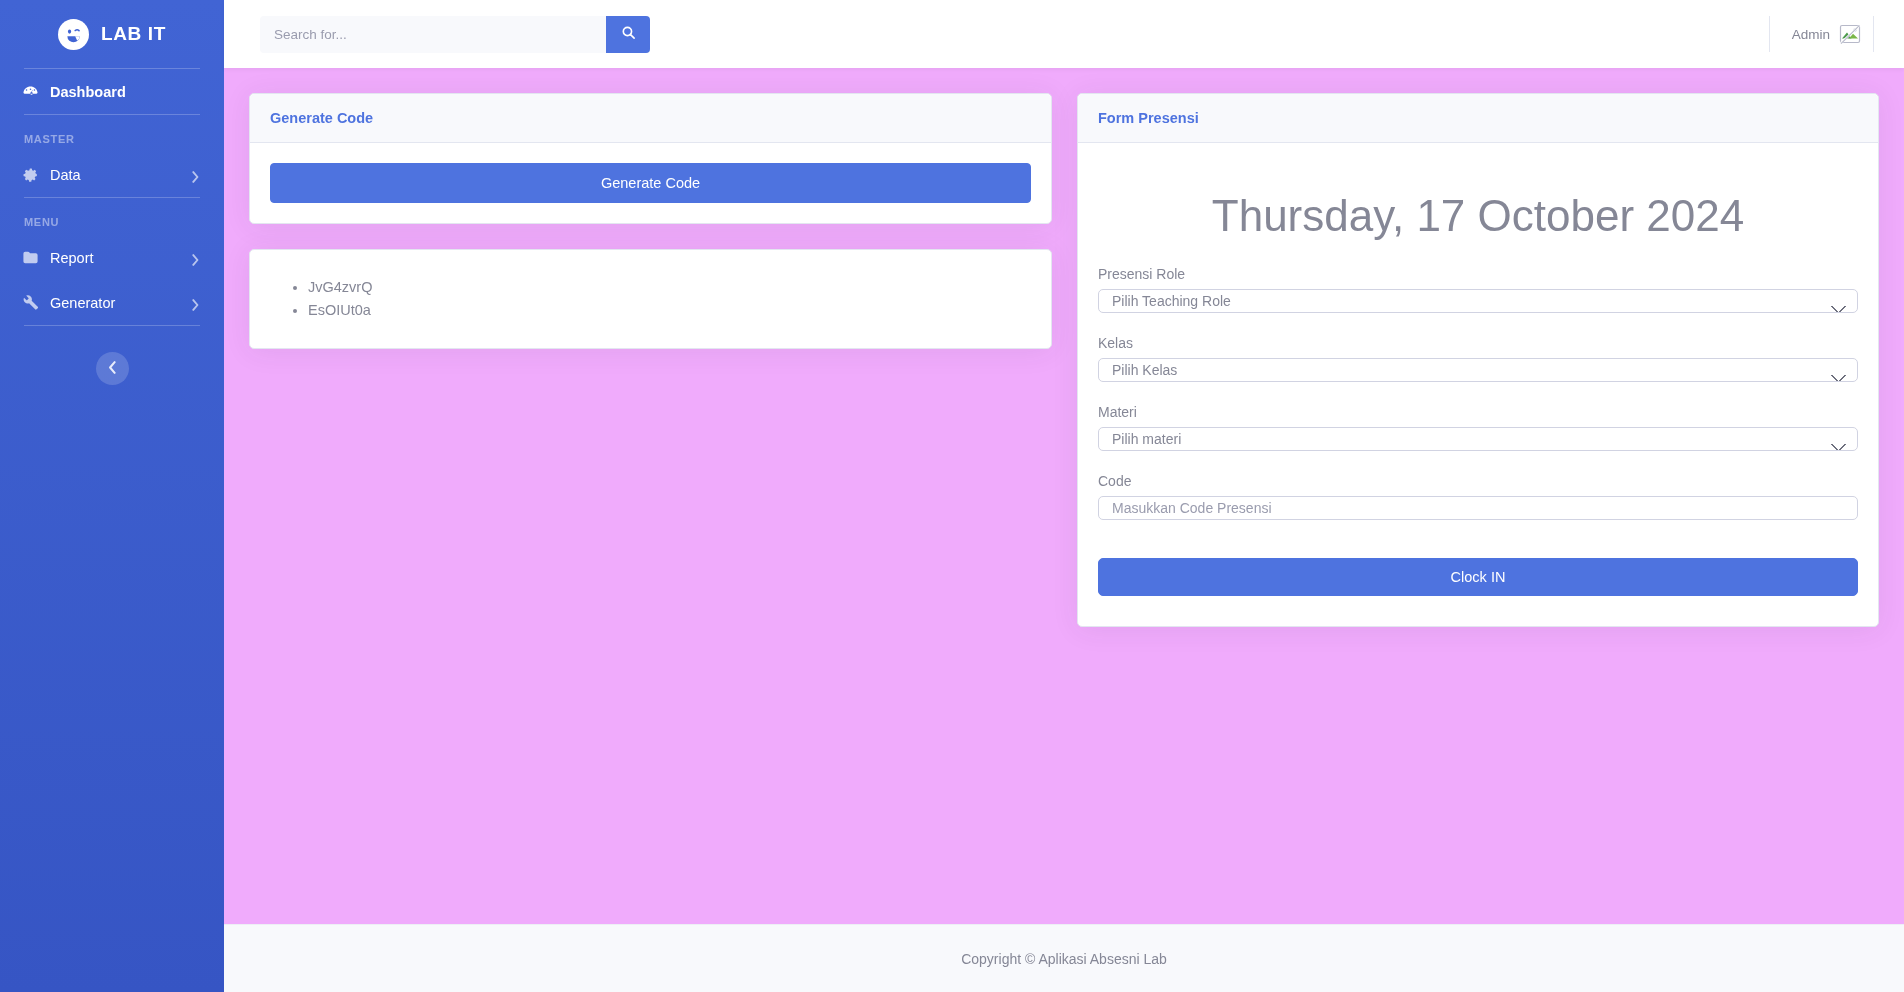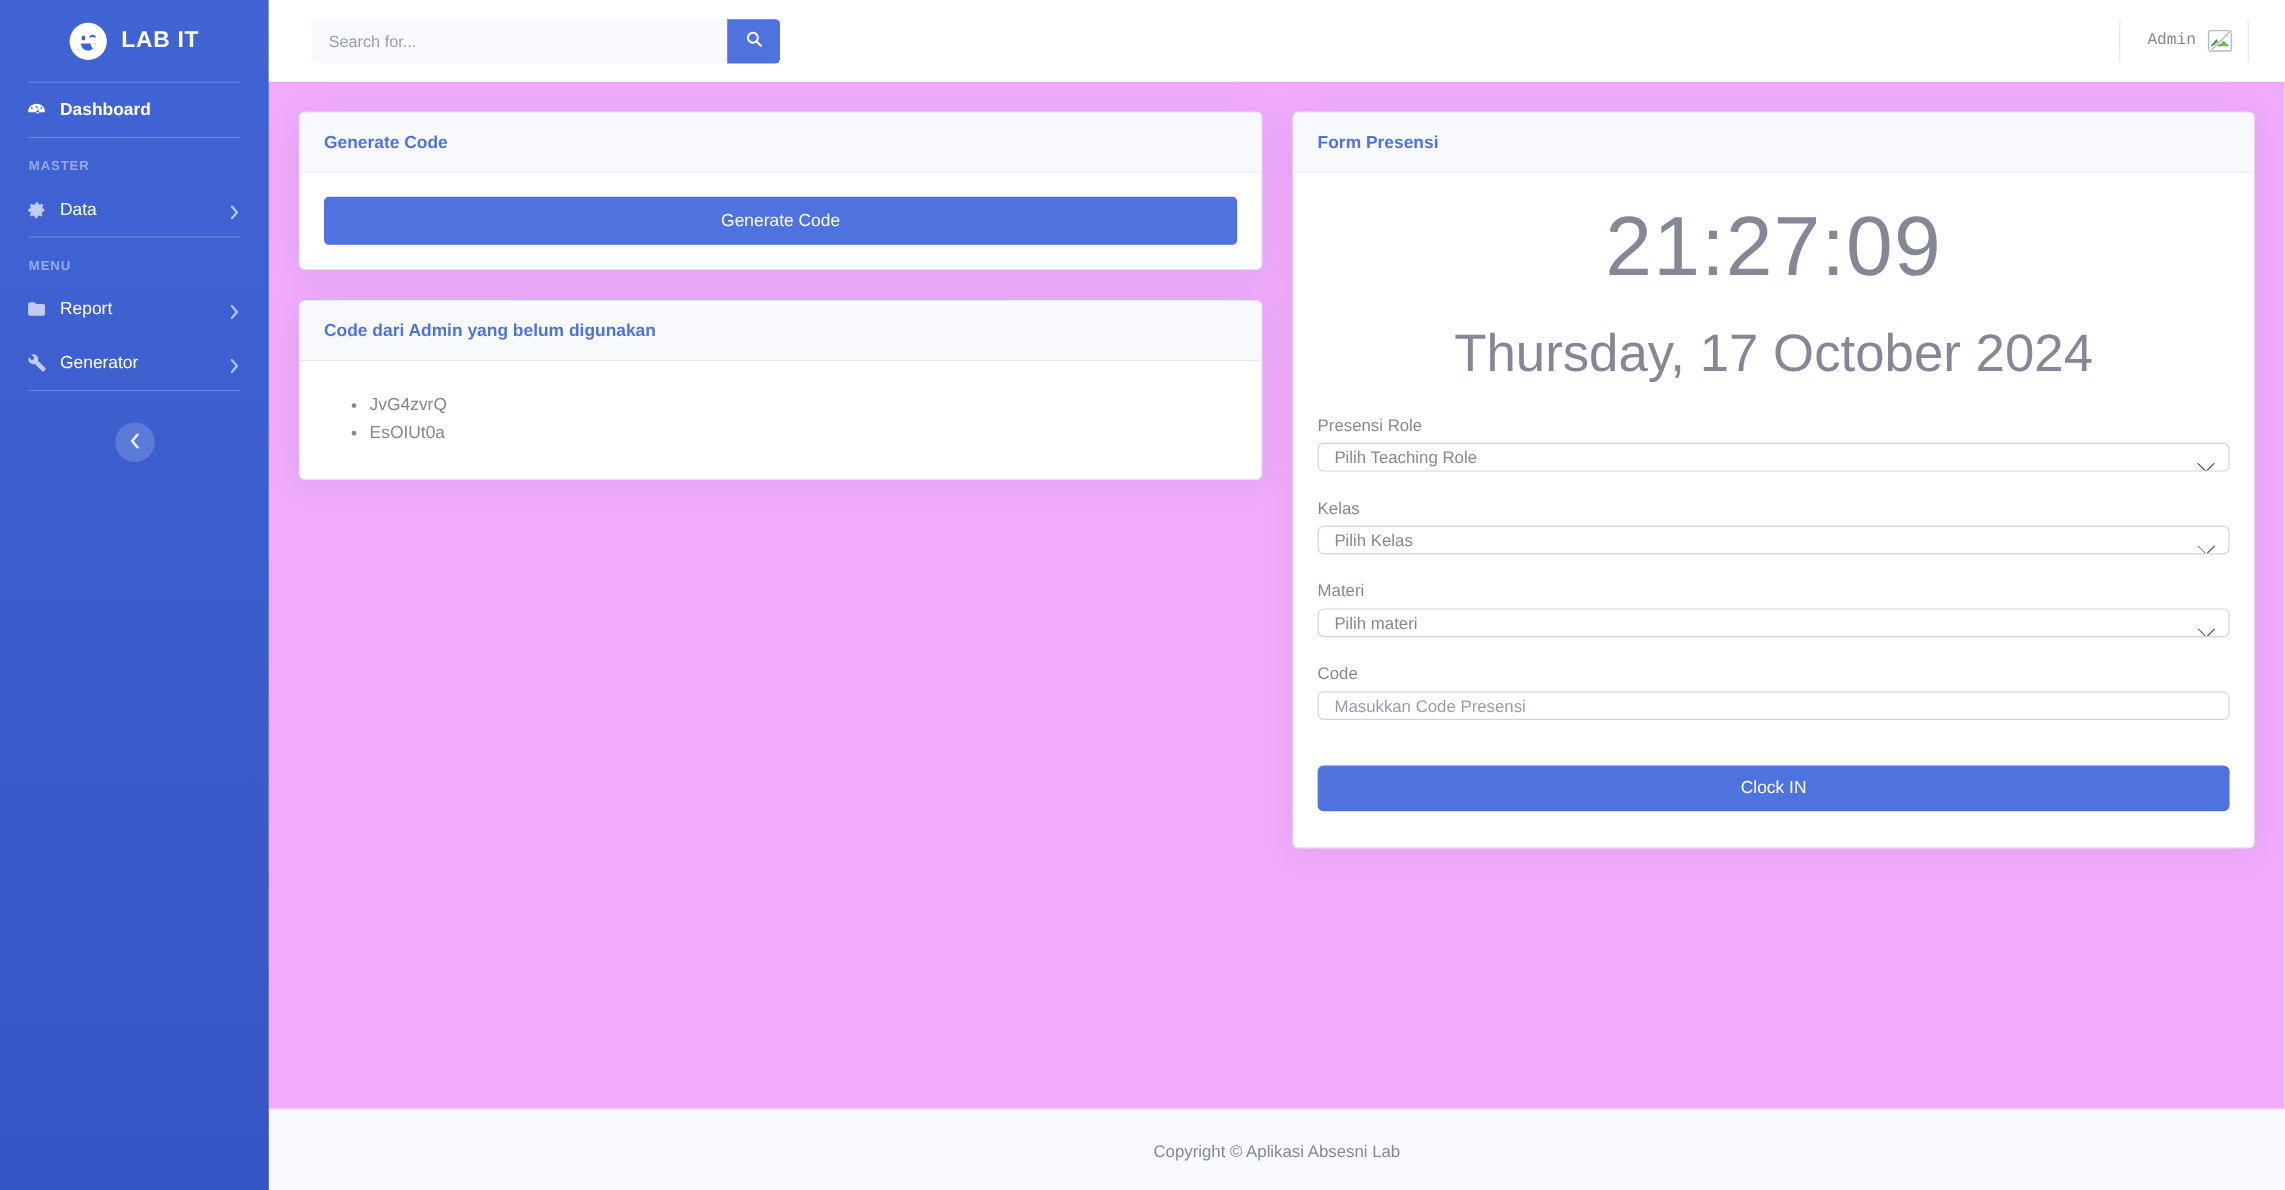--- a/index.html
+++ b/index.html
@@ -184,21 +184,20 @@
     display: flex;
     align-items: center;
     justify-content: center;
   }
 
   .topbar-right {
     margin-left: auto;
     display: flex;
     align-items: center;
     height: 100%;
-    font-family: Liberation Mono, monospace;
   }
 
   .topbar-sep {
     width: 1px;
     height: 36px;
     background: #e3e6f0;
     margin-right: 22px;
   }
 
   .user-block {
@@ -516,43 +515,39 @@
         <section class="card">
           <div class="card-header">
             <span class="card-header-title">Generate Code</span>
           </div>
           <div class="card-body">
             <button class="btn-primary-block">Generate Code</button>
           </div>
         </section>
 
         <section class="card">
-          <div class="card-header">
-            <span class="card-header-title">Code dari Admin yang belum digunakan</span>
-          </div>
           <div class="card-body">
             <ul class="code-list">
               <li>JvG4zvrQ</li>
               <li>EsOIUt0a</li>
             </ul>
           </div>
         </section>
 
       </div>
 
       <div class="col-right">
 
         <section class="card">
           <div class="card-header">
             <span class="card-header-title">Form Presensi</span>
           </div>
 
           <div class="card-body presensi-body">
 
-            <div class="clock-time">21:27:09</div>
             <div class="clock-date">Thursday, 17 October 2024</div>
 
             <div class="form-group">
               <label class="form-label">Presensi Role</label>
               <select class="form-control">
                 <option>Pilih Teaching Role</option>
               </select>
             </div>
 
             <div class="form-group">

